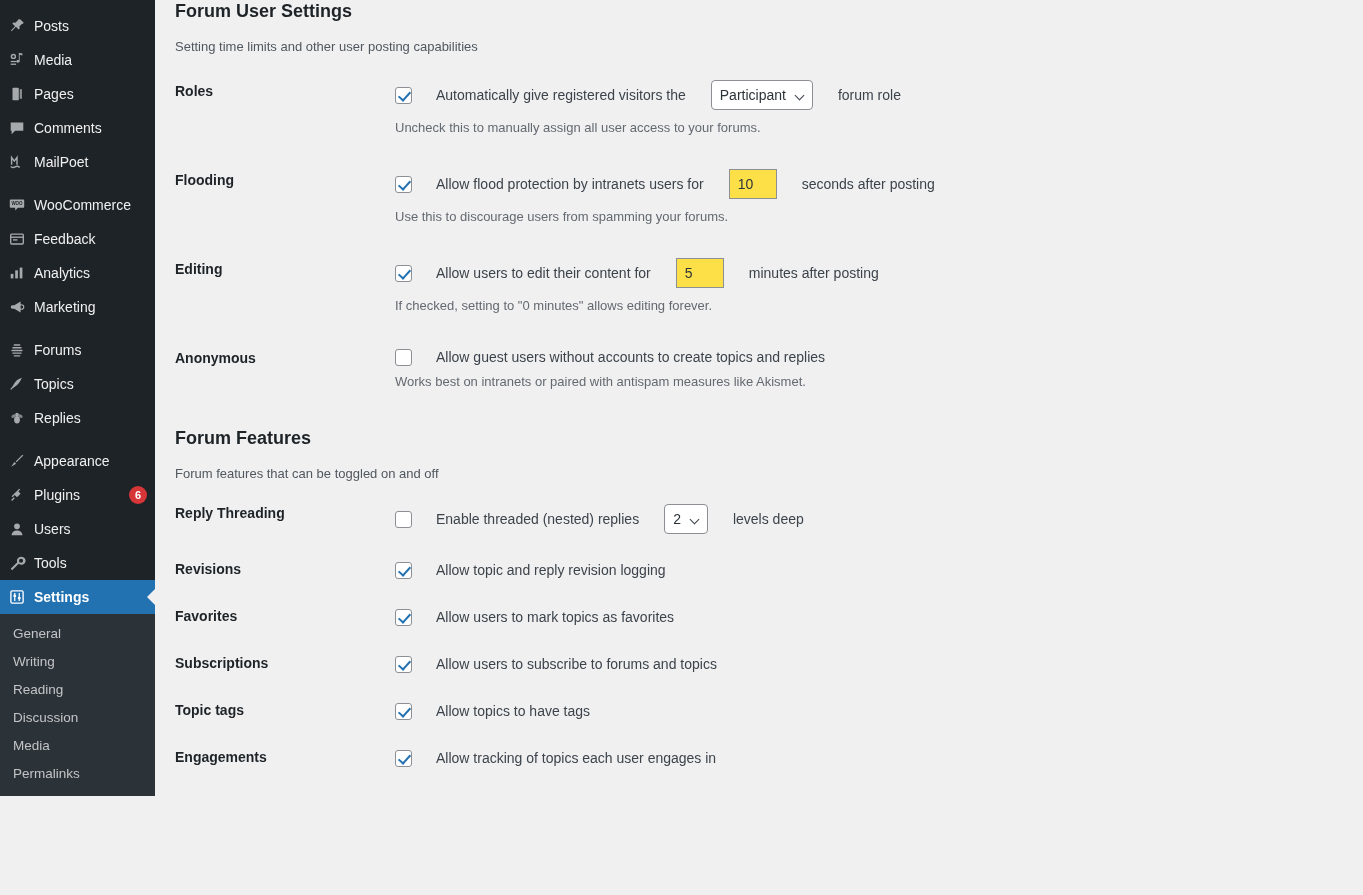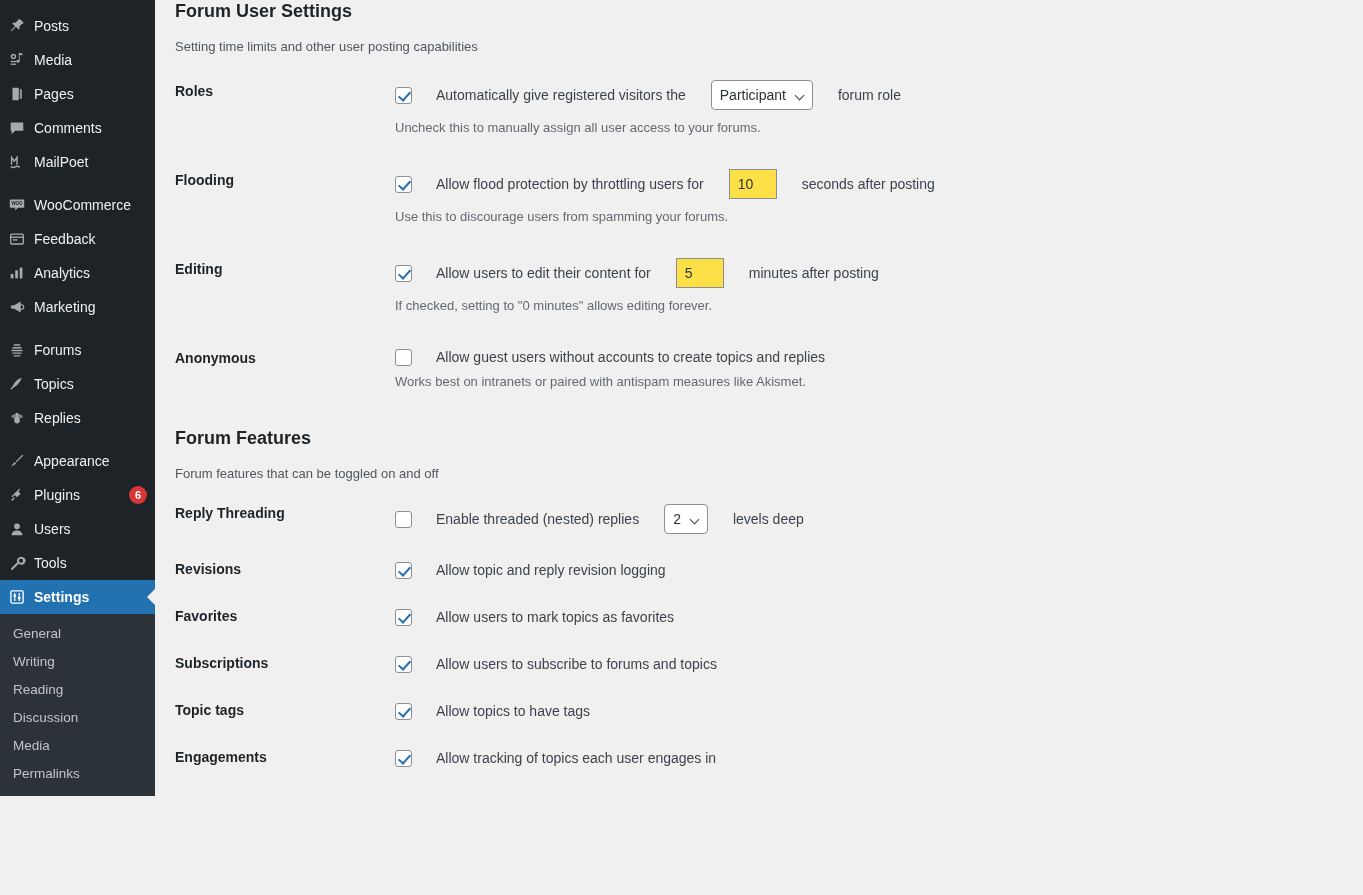--- a/index.html
+++ b/index.html
@@ -460,21 +460,21 @@
           </div>
           <span class="helper">Uncheck this to manually assign all user access to your forums.</span>
         </td>
       </tr>
 
       <tr>
         <th>Flooding</th>
         <td>
           <div class="ctrl-row">
             <span class="cbx checked"></span>
-            <span class="lbl">Allow flood protection by throttling users for</span>
+            <span class="lbl">Allow flood protection by intranets users for</span>
             <span class="txtinput">10</span>
             <span>seconds after posting</span>
           </div>
           <span class="helper">Use this to discourage users from spamming your forums.</span>
         </td>
       </tr>
 
       <tr>
         <th>Editing</th>
         <td>

